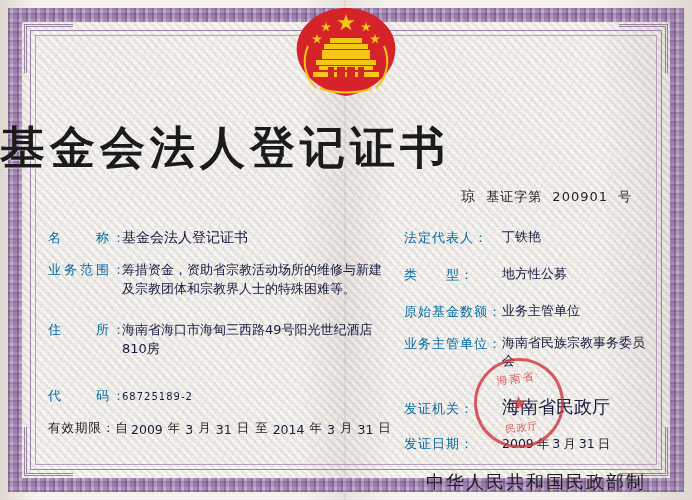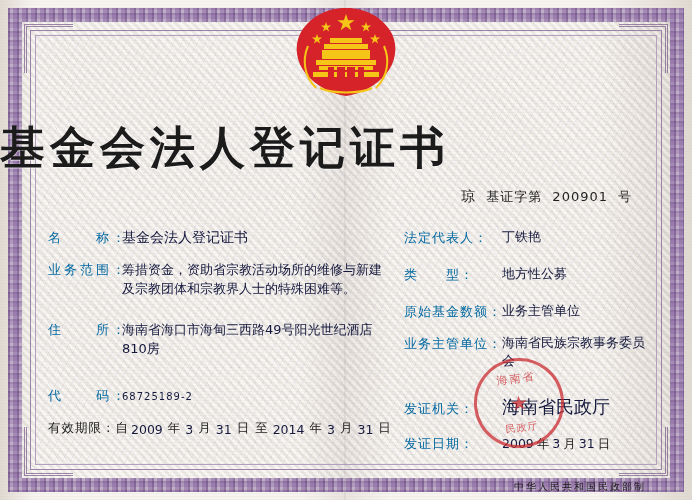--- a/index.html
+++ b/index.html
@@ -264,21 +264,21 @@
     color: #c9242a;
     font-size: 10px;
     letter-spacing: 1px;
   }
 
   
   .footer {
     position: absolute;
     bottom: 6px;
     right: 46px;
-    font-size: 10px;
+    font-size: 18px;
     color: #1b1b1b;
     letter-spacing: 2px;
     z-index: 7;
   }
 
   
   .fold {
     position: absolute;
     left: 344px;
     top: 0;

